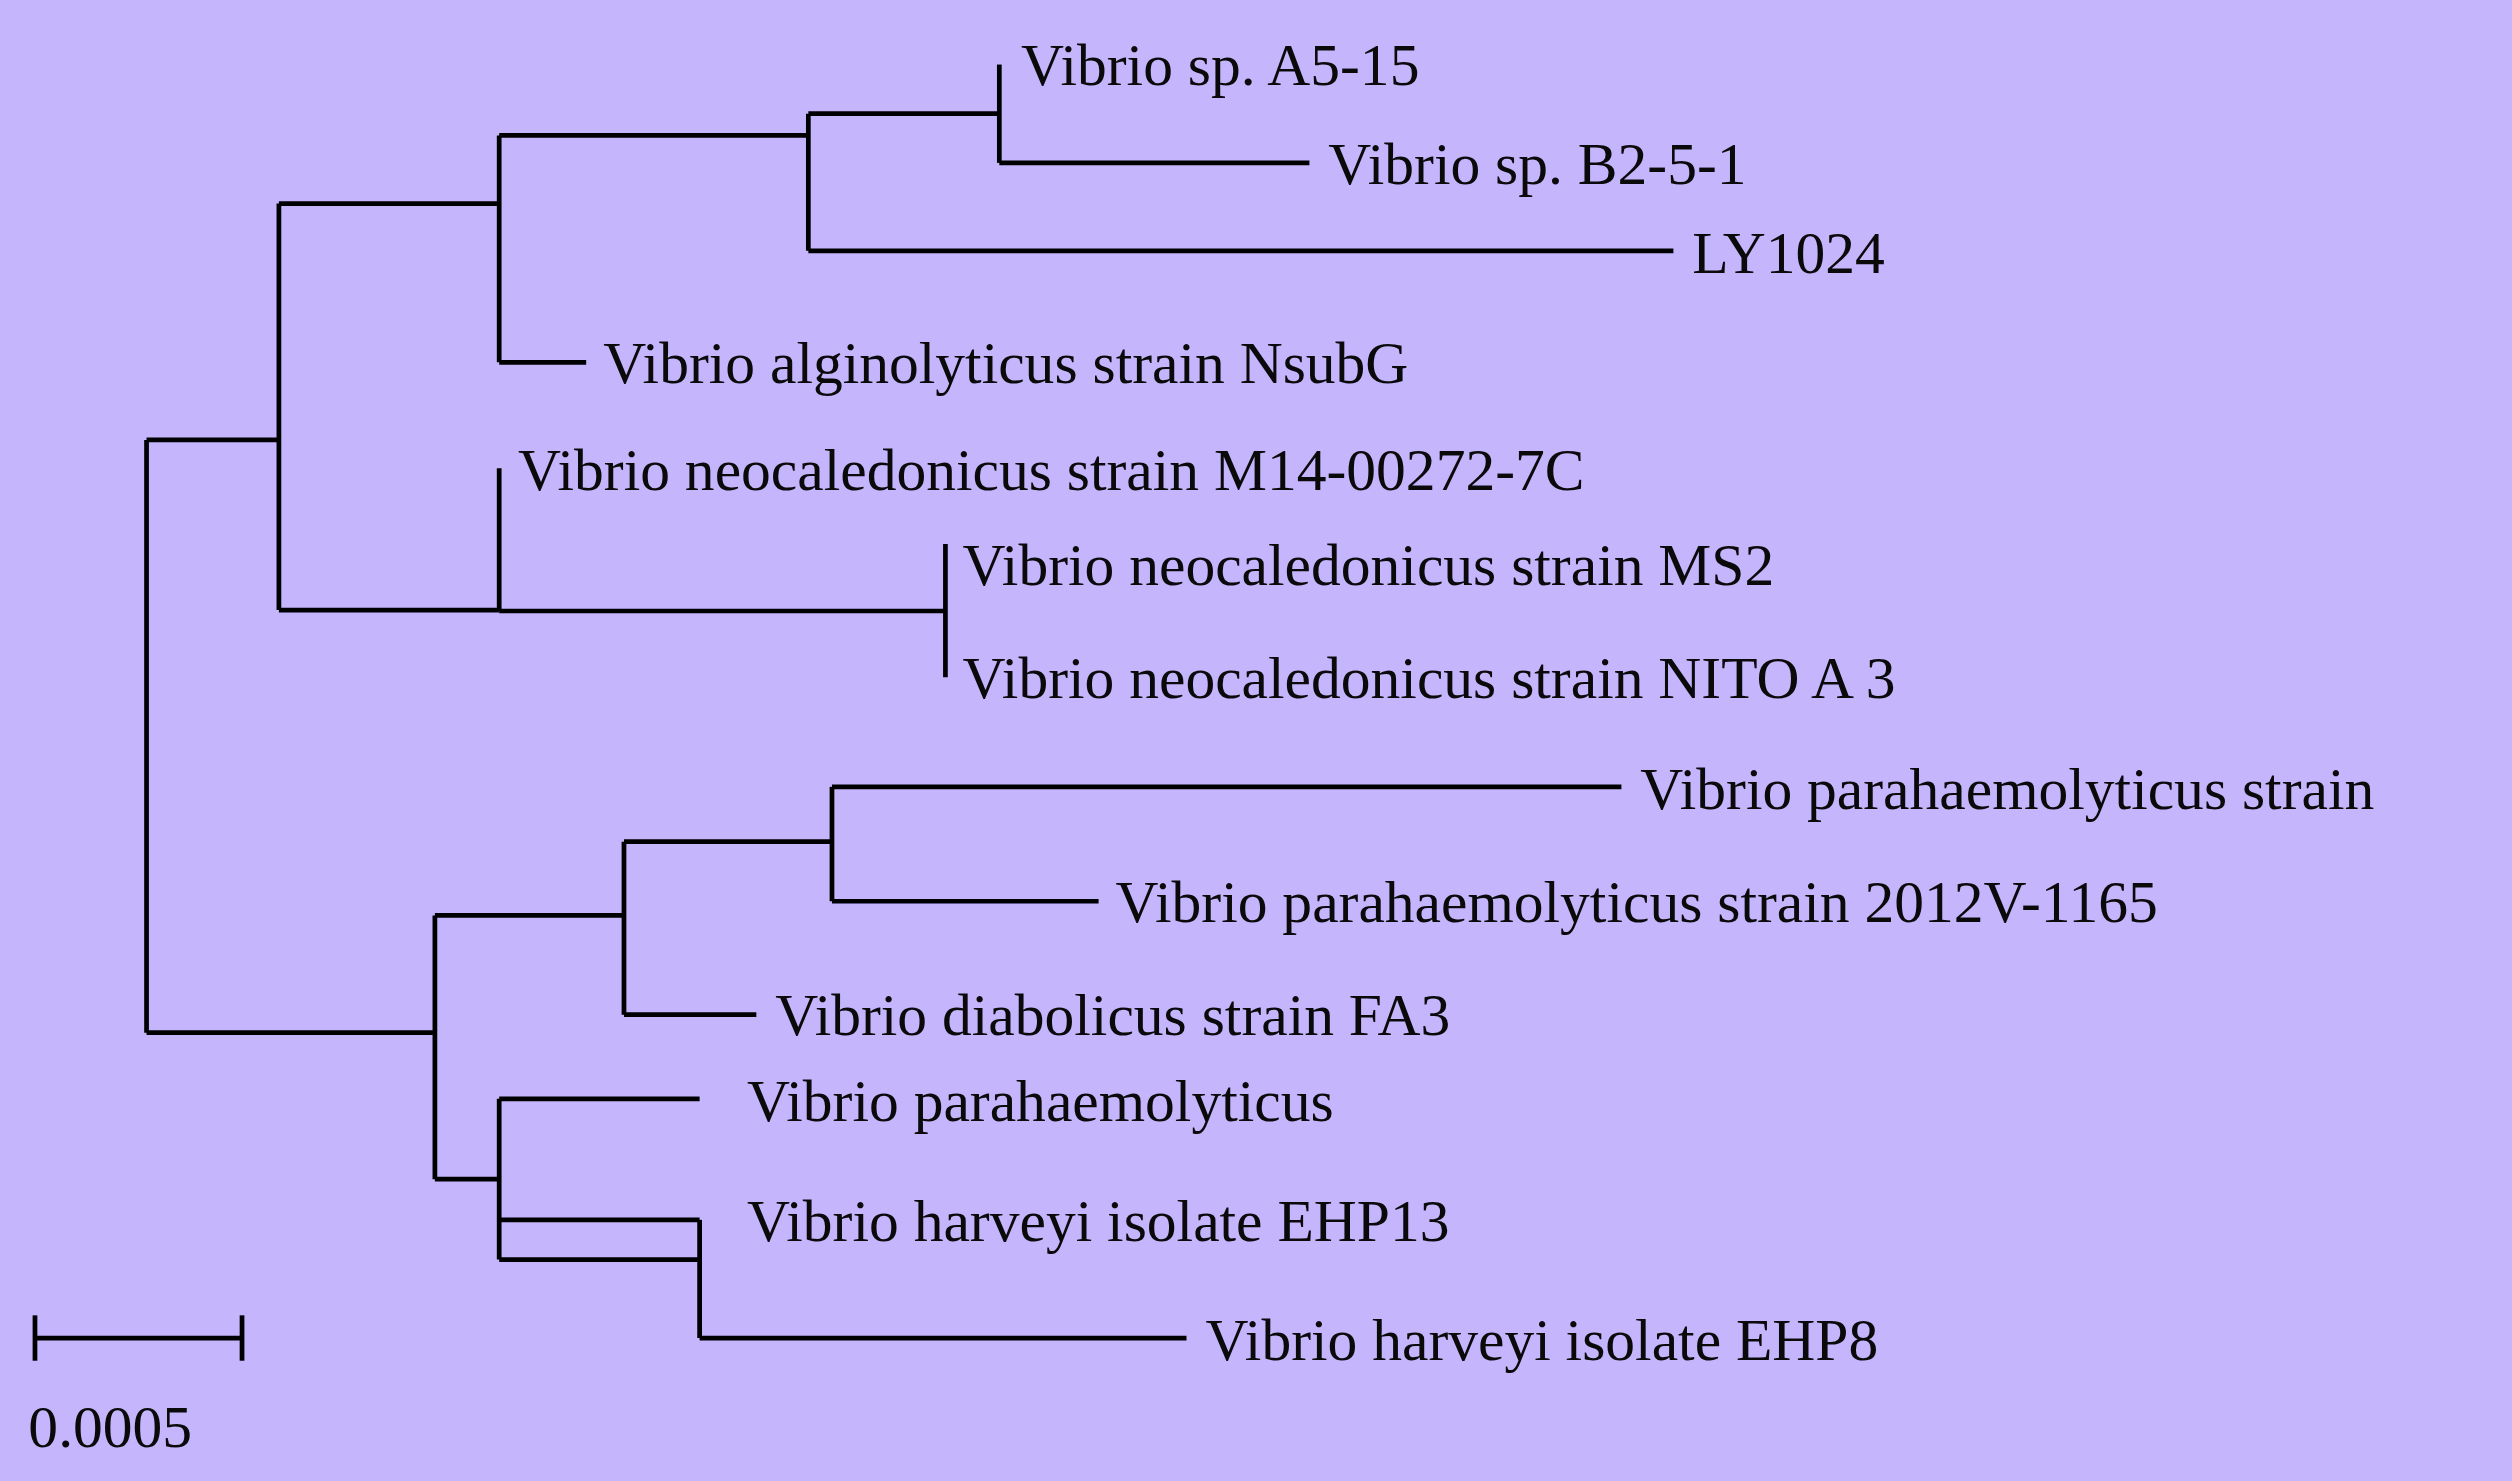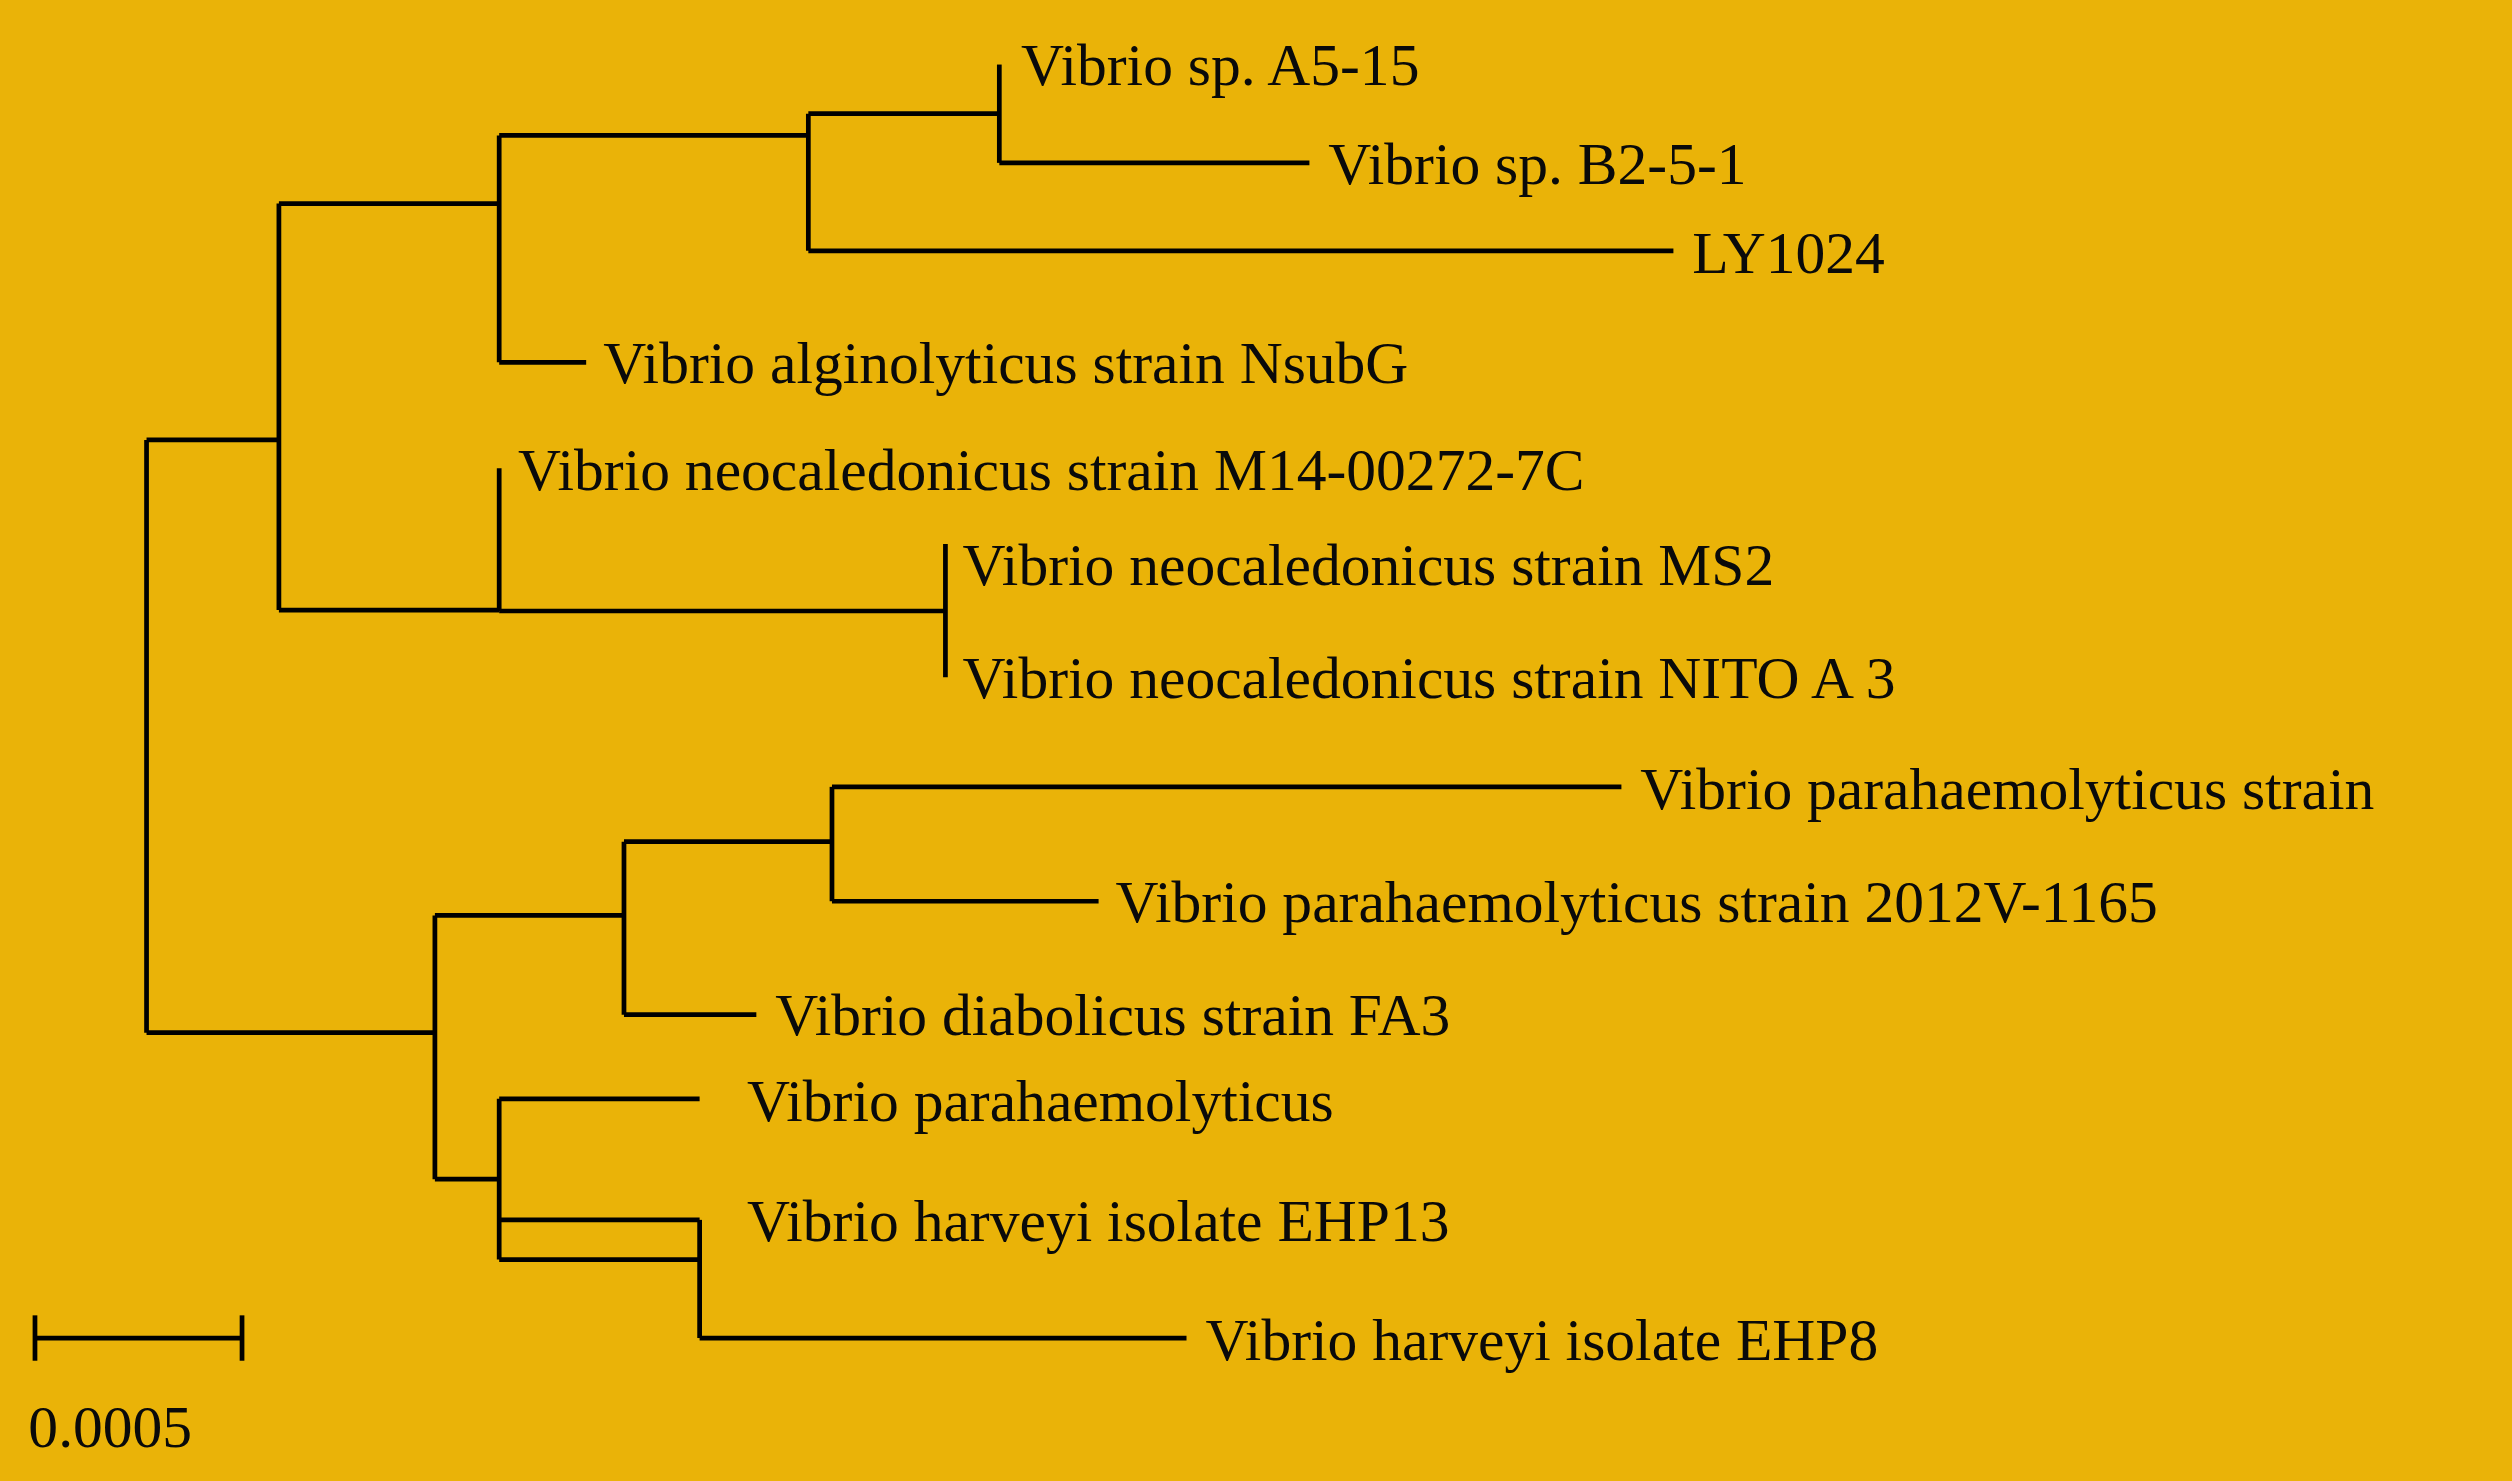--- a/index.html
+++ b/index.html
@@ -7,21 +7,21 @@
     padding: 0;
     background: #ffffff;
   }
   body {
     font-family: "Liberation Serif", "DejaVu Serif", serif;
   }
   #figure-root {
     position: relative;
     width: 2512px;
     height: 1482px;
-    background: #eab308;
+    background: #c4b5fd;
     overflow: hidden;
   }
   #tree-svg {
     position: absolute;
     inset: 0;
     width: 2512px;
     height: 1482px;
     display: block;
   }
   .branch-line {

